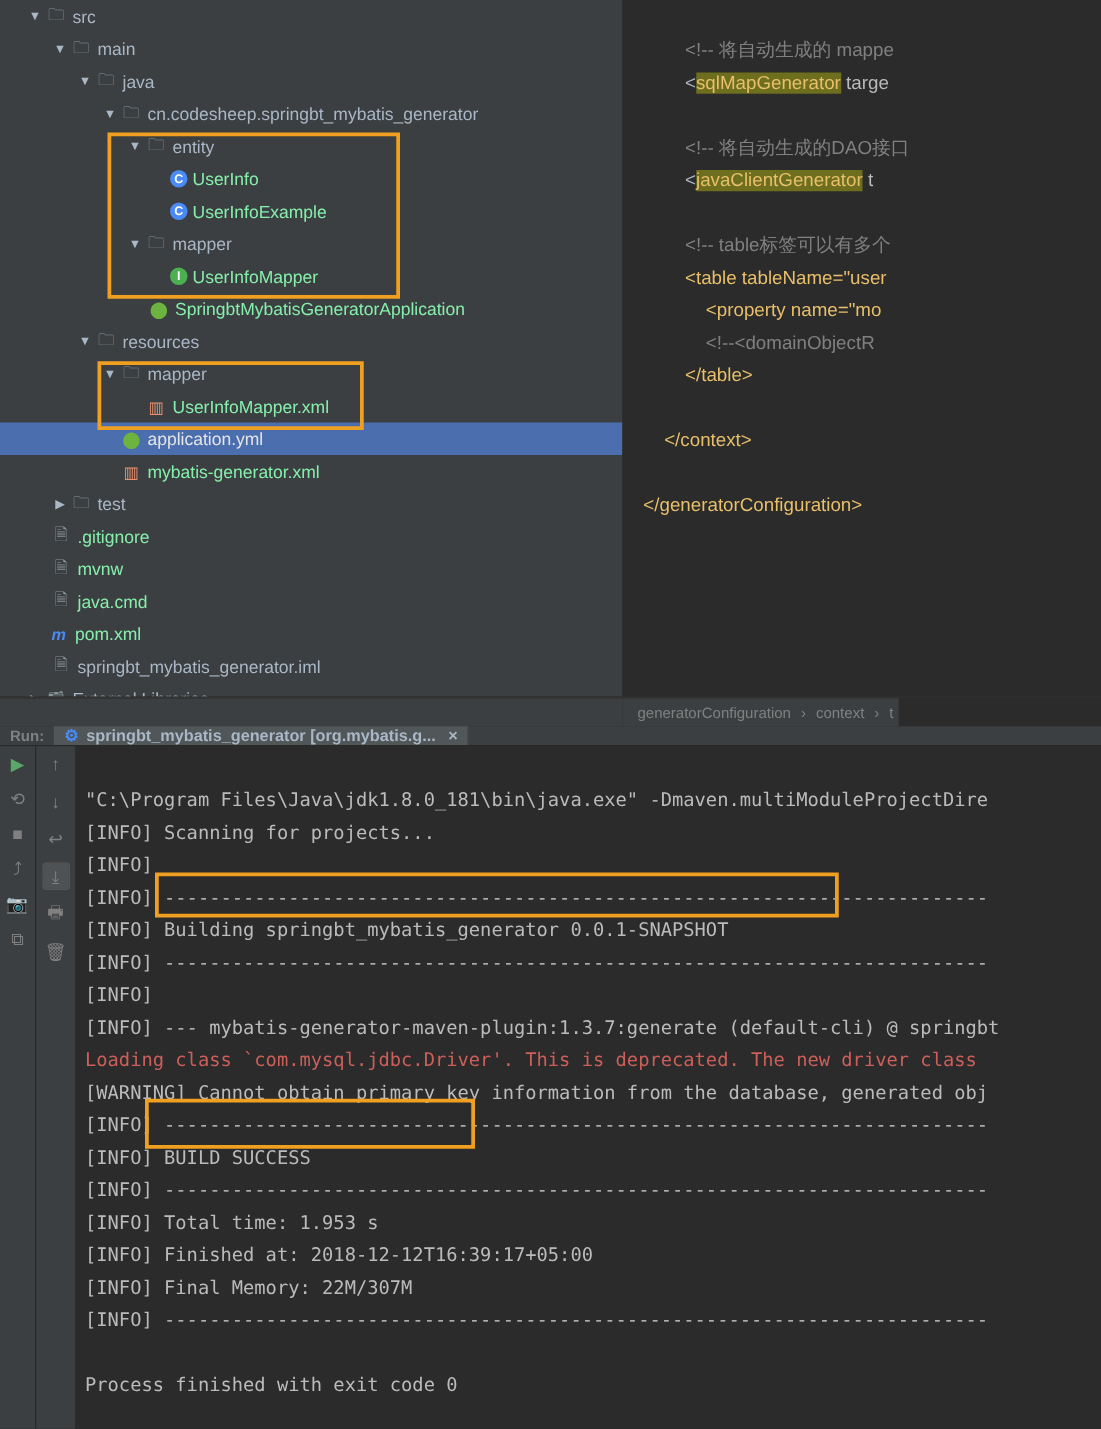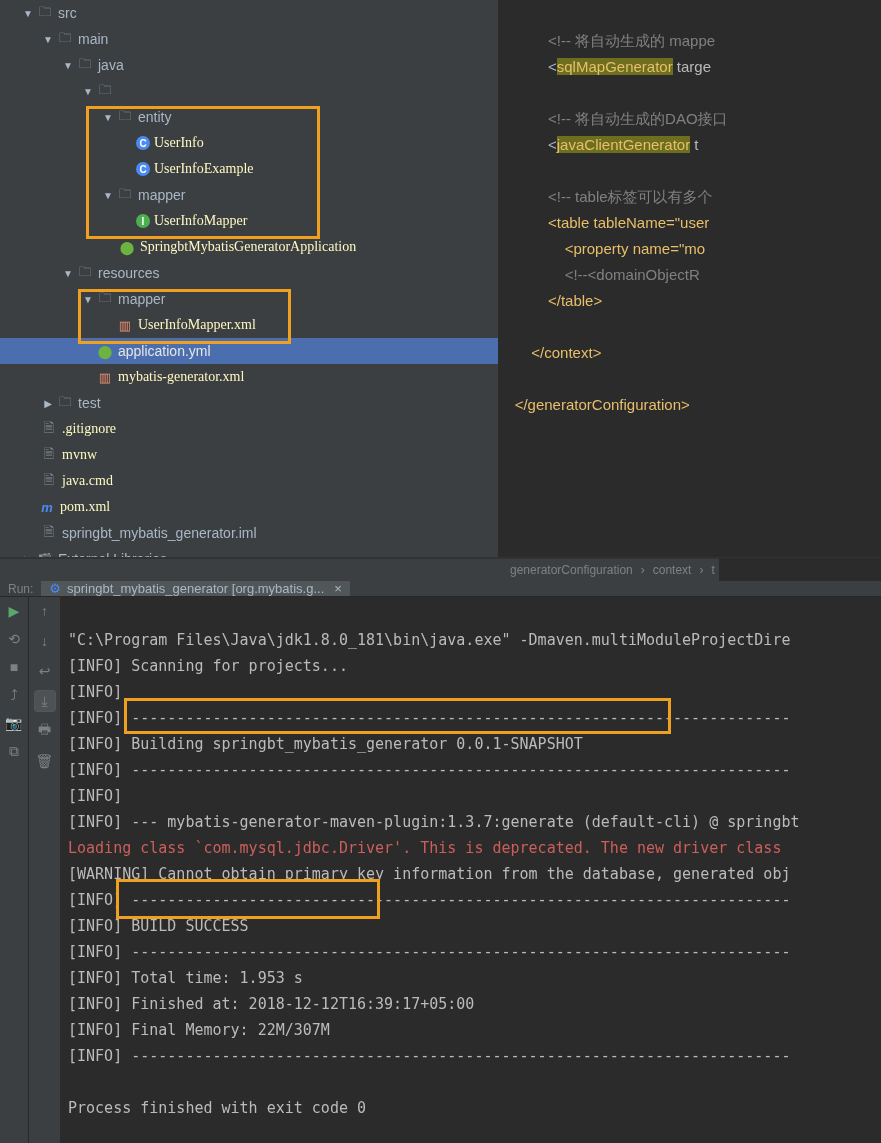--- a/index.html
+++ b/index.html
@@ -36,21 +36,21 @@
   .ico { width: 18px; height: 18px; display: inline-flex; align-items: center; justify-content: center; font-size: 13px; margin-right: 4px; }
   .ico-folder { color: #87939a; }
   .ico-pkg { color: #87939a; }
   .ico-class { background: #4a8af4; color: #fff; border-radius: 50%; width: 14px; height: 14px; font-size: 10px; font-weight: bold; }
   .ico-iface { background: #4caf50; color: #fff; border-radius: 50%; width: 14px; height: 14px; font-size: 10px; font-weight: bold; }
   .ico-xml { color: #e89070; }
   .ico-spring { color: #6db33f; }
   .ico-file { color: #87939a; }
   .ico-m { color: #4a8af4; font-weight: bold; font-style: italic; }
   .lbl { font-size: 14px; }
-  .hl { color: #fef9c3; font-family: Liberation Serif, serif; }
+  .hl { color: #86efac; }
   .ctx-highlight { color: #e89070; }
   .box-orange { position: absolute; border: 3px solid #f0a020; pointer-events: none; }
 
   .editor-pane {
     flex: 1;
     background: #2b2b2b;
     display: flex;
     overflow: hidden;
     position: relative;
   }
@@ -89,20 +89,21 @@
     padding-left: 8px;
   }
   .crumbs span { padding: 0 4px; }
 
   .run-tab-bar {
     height: 27px;
     background: #3c3f41;
     display: flex;
     align-items: center;
     border-bottom: 1px solid #282828;
+    font-weight: bold;
   }
   .run-label { padding: 0 8px; color: #808080; font-size: 12px; }
   .run-tab {
     display: flex; align-items: center; gap: 6px;
     background: #515658; height: 100%; padding: 0 8px;
     border-right: 1px solid #3c3f41;
   }
   .run-tab .gear { color: #4a8af4; }
   .run-tab .close { color: #a9b7c6; margin-left: 4px; cursor: pointer; }
 
@@ -156,20 +157,21 @@
         <span class="lbl">main</span>
       </div>
     <div class="tree-row" style="padding-left:60px">
         <span class="arrow">▼</span>
         <span class="ico ico-folder">🗀</span>
         <span class="lbl">java</span>
       </div>
     <div class="tree-row" style="padding-left:80px">
         <span class="arrow">▼</span>
         <span class="ico ico-pkg">🗀</span>
+        <span class="lbl">cn.codesheep.springbt_mybatis_generator</span>
       </div>
     <div class="tree-row" style="padding-left:100px">
         <span class="arrow">▼</span>
         <span class="ico ico-pkg">🗀</span>
         <span class="lbl">entity</span>
       </div>
     <div class="tree-row" style="padding-left:136px">
         <span class="ico ico-class">C</span>
         <span class="lbl hl">UserInfo</span>
       </div>

